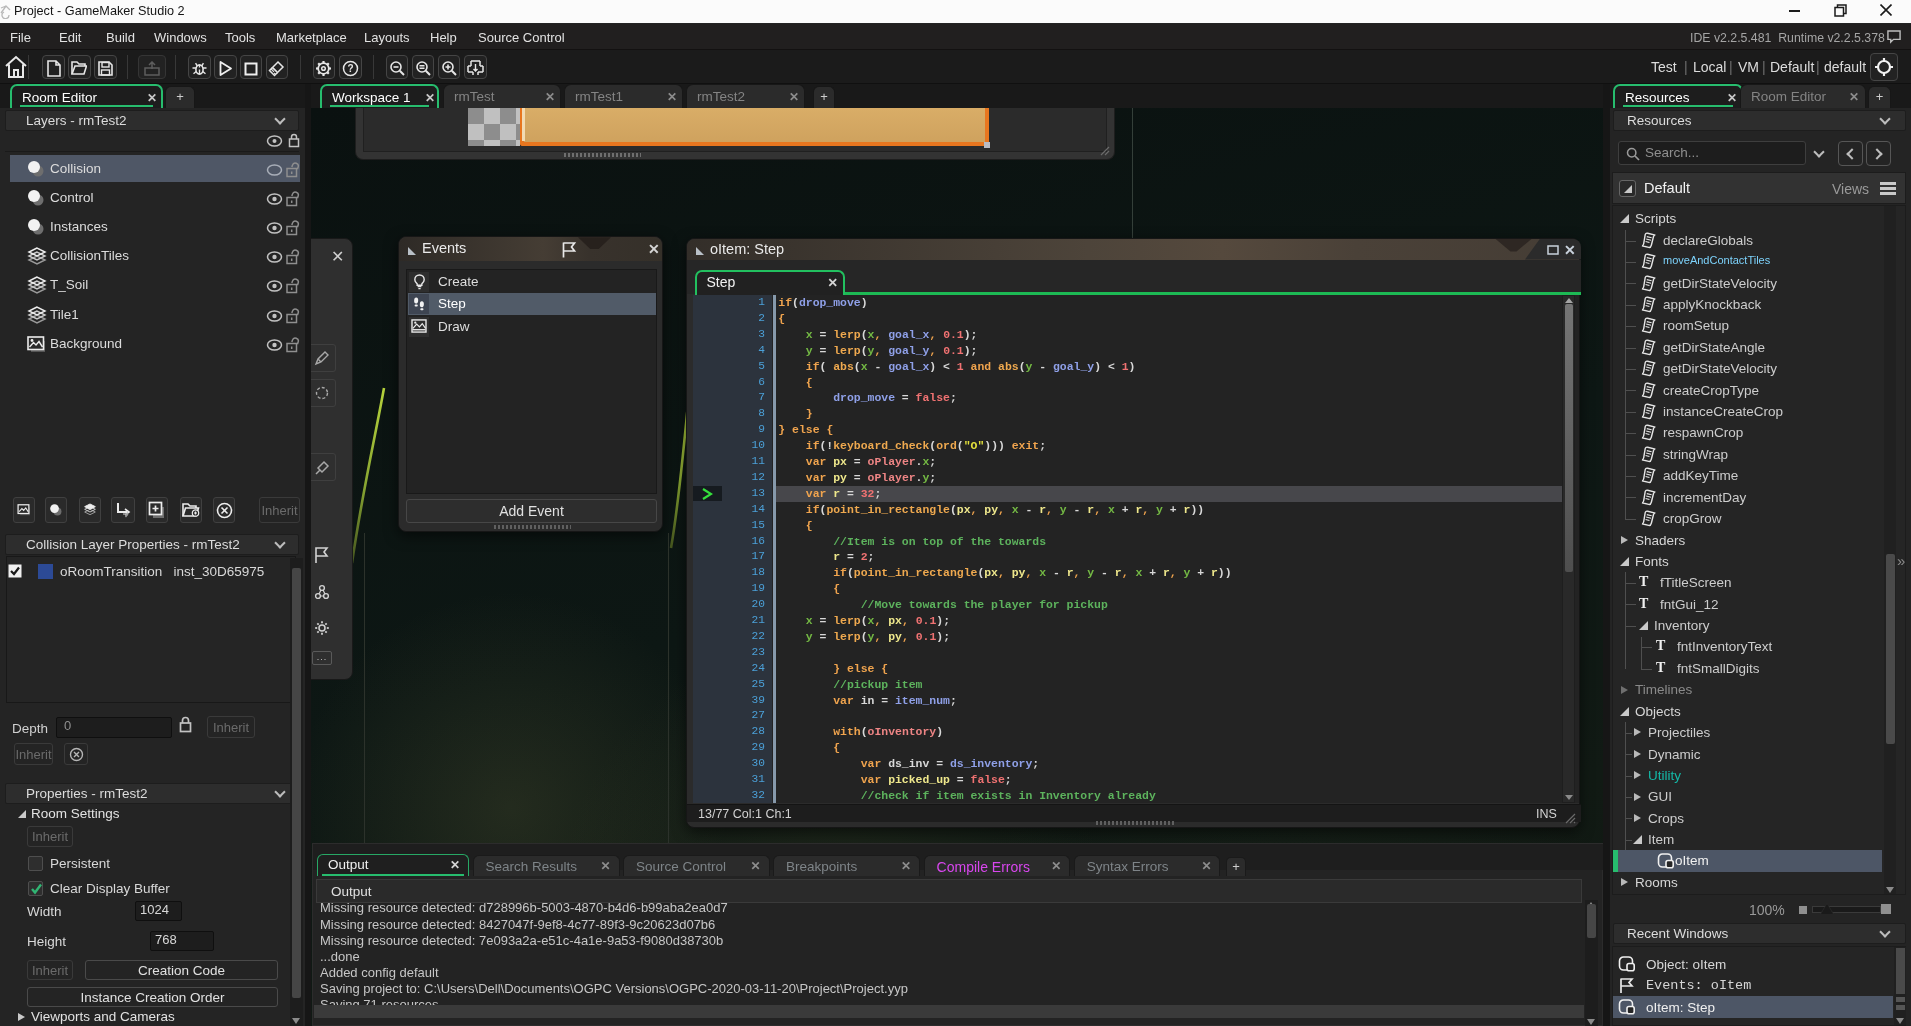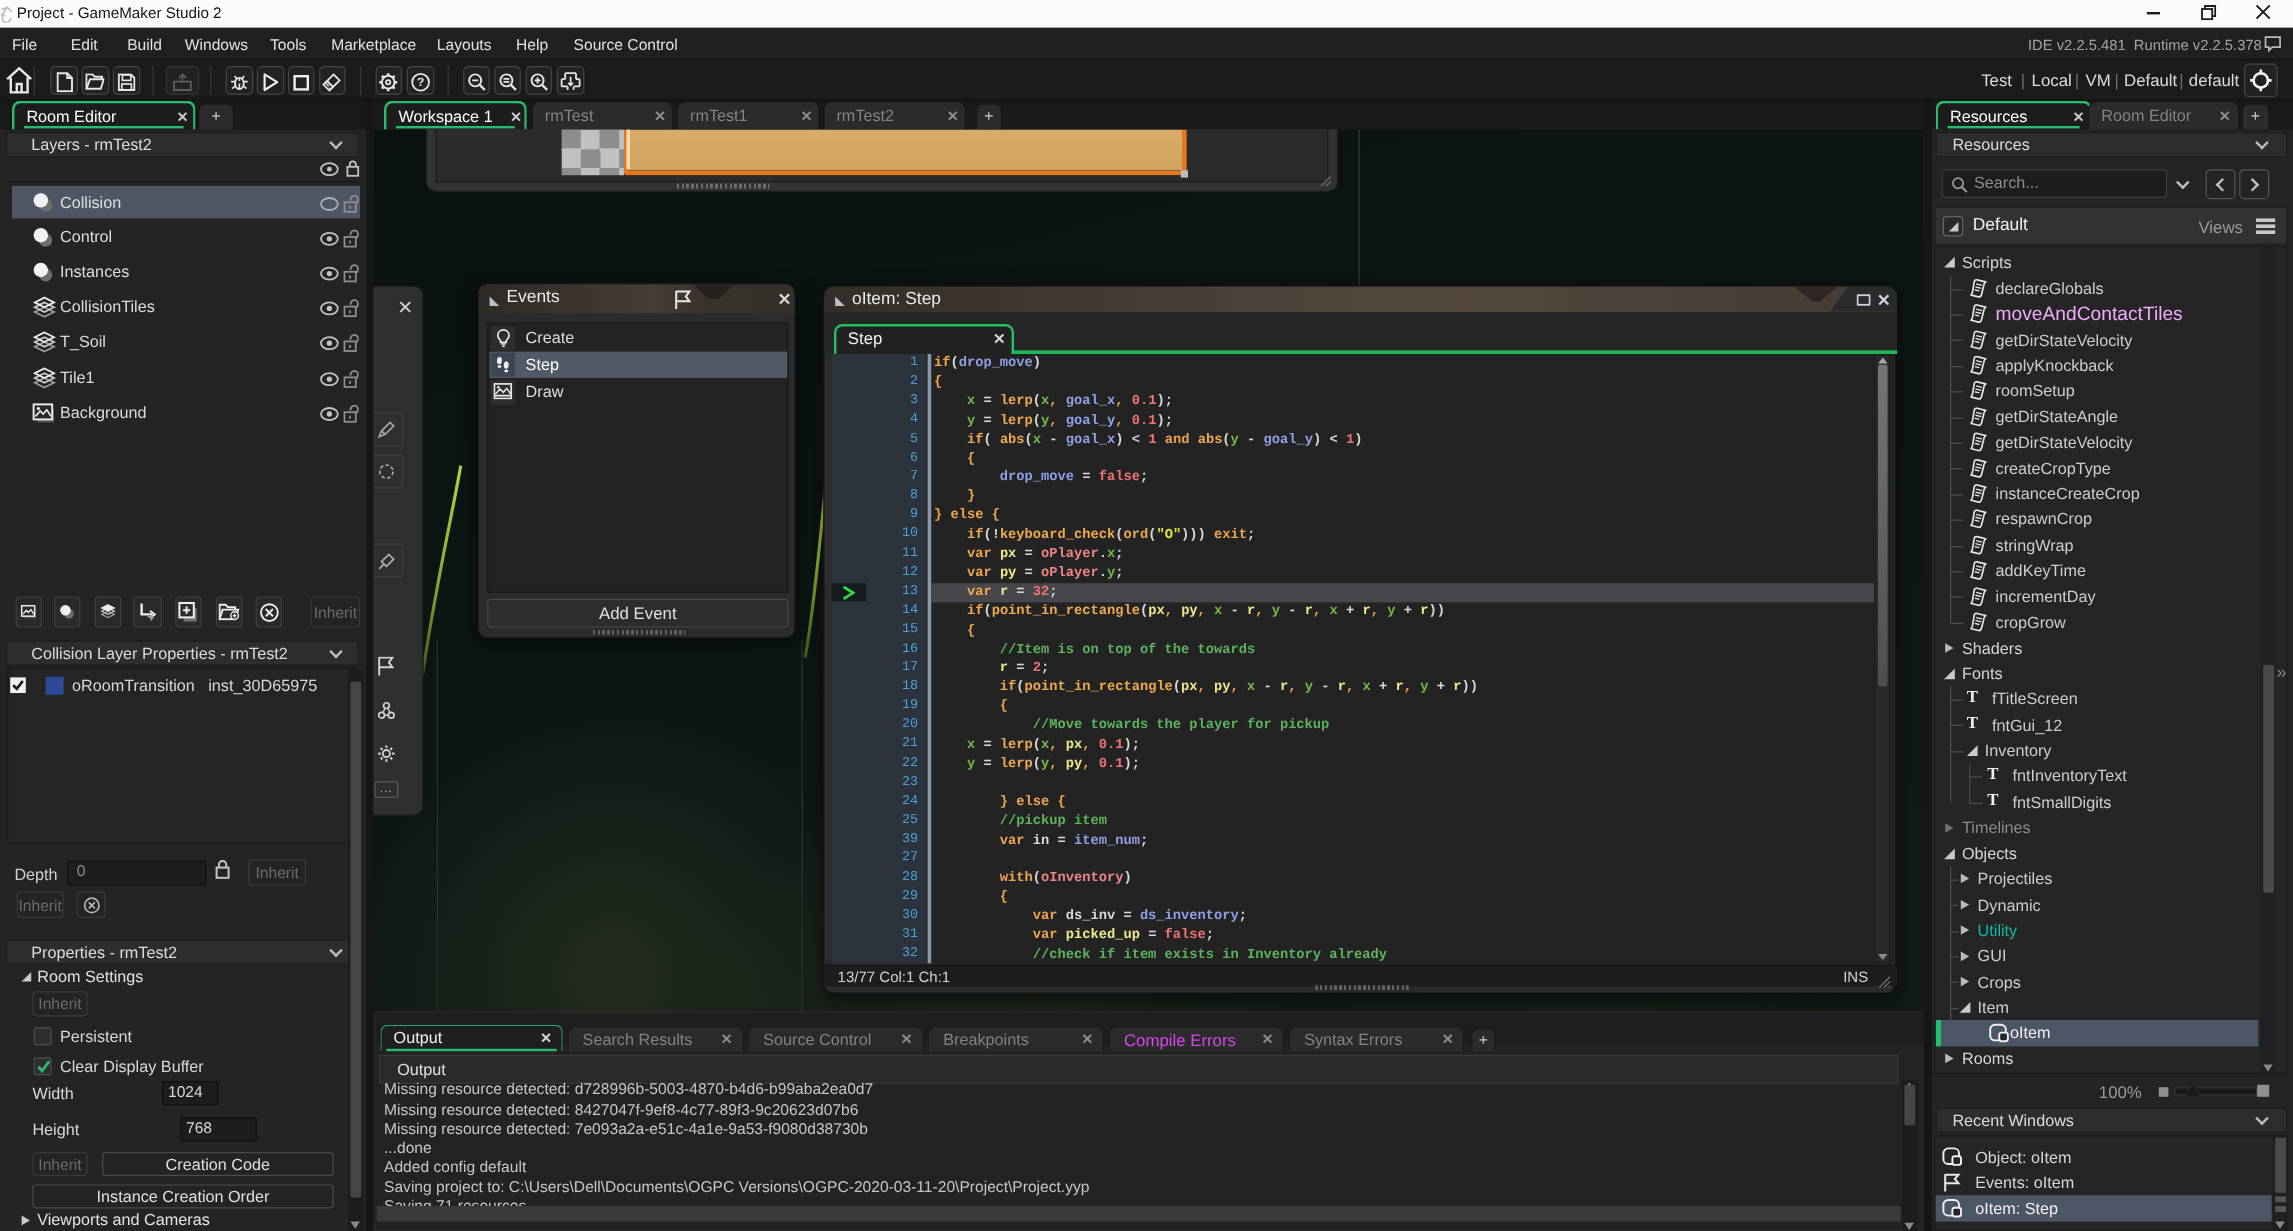--- a/index.html
+++ b/index.html
@@ -873,21 +873,21 @@
           <path d="M6 5 H11 M6 7.5 H11 M6 10 H10" transform="rotate(14 8 8)" stroke-width="1.1"></path>
         </g>
       </svg>
     <div class="abs" style="left:50px;top:26.8px;font-size:13.5px;color:#cdcdcd;">declareGlobals</div>
     <svg class="abs" style="left:27px;top:47.2px;" width="17" height="17" viewBox="0 0 17 17">
         <g fill="none" stroke="#e6e6e6" stroke-width="1.4">
           <path d="M4 3.5 C4 2.1 5 1.5 6 1.5 H14 C12.8 1.5 12.5 2.5 12.5 3.5 V12 C12.5 13.5 12 15 10.5 15 H3.5 C4.5 15 4.7 13.8 4.7 12.5 L4 3.5 Z" transform="rotate(14 8 8)"></path>
           <path d="M6 5 H11 M6 7.5 H11 M6 10 H10" transform="rotate(14 8 8)" stroke-width="1.1"></path>
         </g>
       </svg>
-    <div class="abs" style="left:50px;top:48.2px;font-size:16px;color:#f0abfc;">moveAndContactTiles</div>
+    <div class="abs" style="left:50px;top:48.2px;font-size:11px;color:#7dd3fc;">moveAndContactTiles</div>
     <svg class="abs" style="left:27px;top:68.6px;" width="17" height="17" viewBox="0 0 17 17">
         <g fill="none" stroke="#e6e6e6" stroke-width="1.4">
           <path d="M4 3.5 C4 2.1 5 1.5 6 1.5 H14 C12.8 1.5 12.5 2.5 12.5 3.5 V12 C12.5 13.5 12 15 10.5 15 H3.5 C4.5 15 4.7 13.8 4.7 12.5 L4 3.5 Z" transform="rotate(14 8 8)"></path>
           <path d="M6 5 H11 M6 7.5 H11 M6 10 H10" transform="rotate(14 8 8)" stroke-width="1.1"></path>
         </g>
       </svg>
     <div class="abs" style="left:50px;top:69.6px;font-size:13.5px;color:#cdcdcd;">getDirStateVelocity</div>
     <svg class="abs" style="left:27px;top:90.0px;" width="17" height="17" viewBox="0 0 17 17">
         <g fill="none" stroke="#e6e6e6" stroke-width="1.4">
           <path d="M4 3.5 C4 2.1 5 1.5 6 1.5 H14 C12.8 1.5 12.5 2.5 12.5 3.5 V12 C12.5 13.5 12 15 10.5 15 H3.5 C4.5 15 4.7 13.8 4.7 12.5 L4 3.5 Z" transform="rotate(14 8 8)"></path>
@@ -1023,21 +1023,21 @@
       <div class="chev" style="right:16px;top:4px;"></div>
     </div>
   <div class="abs" style="left:2px;top:862px;width:294px;height:80px;background:#252525;border:1px solid #1c1c1c;">
     <div class="abs" style="left:0;top:7px;width:280px;height:21px;">
         <svg class="abs" style="left:5px;top:1px;" width="18" height="18" viewBox="0 0 18 18">
           <path d="M9.5 15 H5.5 A4 4 0 0 1 1.5 11 V6 A4 4 0 0 1 5.5 2 H10.5 A4 4 0 0 1 14.5 6 V8.5" fill="none" stroke="#f0f0f0" stroke-width="1.6"></path>
           <rect x="9" y="8.5" width="7.2" height="7.2" rx="2" fill="#252525" stroke="#f0f0f0" stroke-width="1.6"></rect>
         </svg>
         <div class="abs" style="left:33px;top:3px;font-size:13.5px;color:#d6d6d6;">Object: oItem</div>
       </div>
-    <div class="abs" style="left:0;top:28px;width:280px;height:21px;">
+    <div class="abs" style="left:0;top:28px;width:280px;height:21px;font-family:Liberation Mono, monospace;">
         <svg class="abs" style="left:6px;top:2px;" width="16" height="17" viewBox="0 0 16 17">
           <path d="M2 16 V1.5 M2 2 H13 L10 5.5 L13 9 H2" fill="none" stroke="#e8e8e8" stroke-width="1.7"></path>
         </svg>
         <div class="abs" style="left:33px;top:3px;font-size:13.5px;color:#d6d6d6;">Events: oItem</div>
       </div>
     <div class="abs" style="left:0;top:49px;width:280px;height:22px;background:#4d5666;">
         <svg class="abs" style="left:5px;top:2px;" width="18" height="18" viewBox="0 0 18 18">
           <path d="M9.5 15 H5.5 A4 4 0 0 1 1.5 11 V6 A4 4 0 0 1 5.5 2 H10.5 A4 4 0 0 1 14.5 6 V8.5" fill="none" stroke="#f0f0f0" stroke-width="1.6"></path>
           <rect x="9" y="8.5" width="7.2" height="7.2" rx="2" fill="#252525" stroke="#f0f0f0" stroke-width="1.6"></rect>
         </svg>

